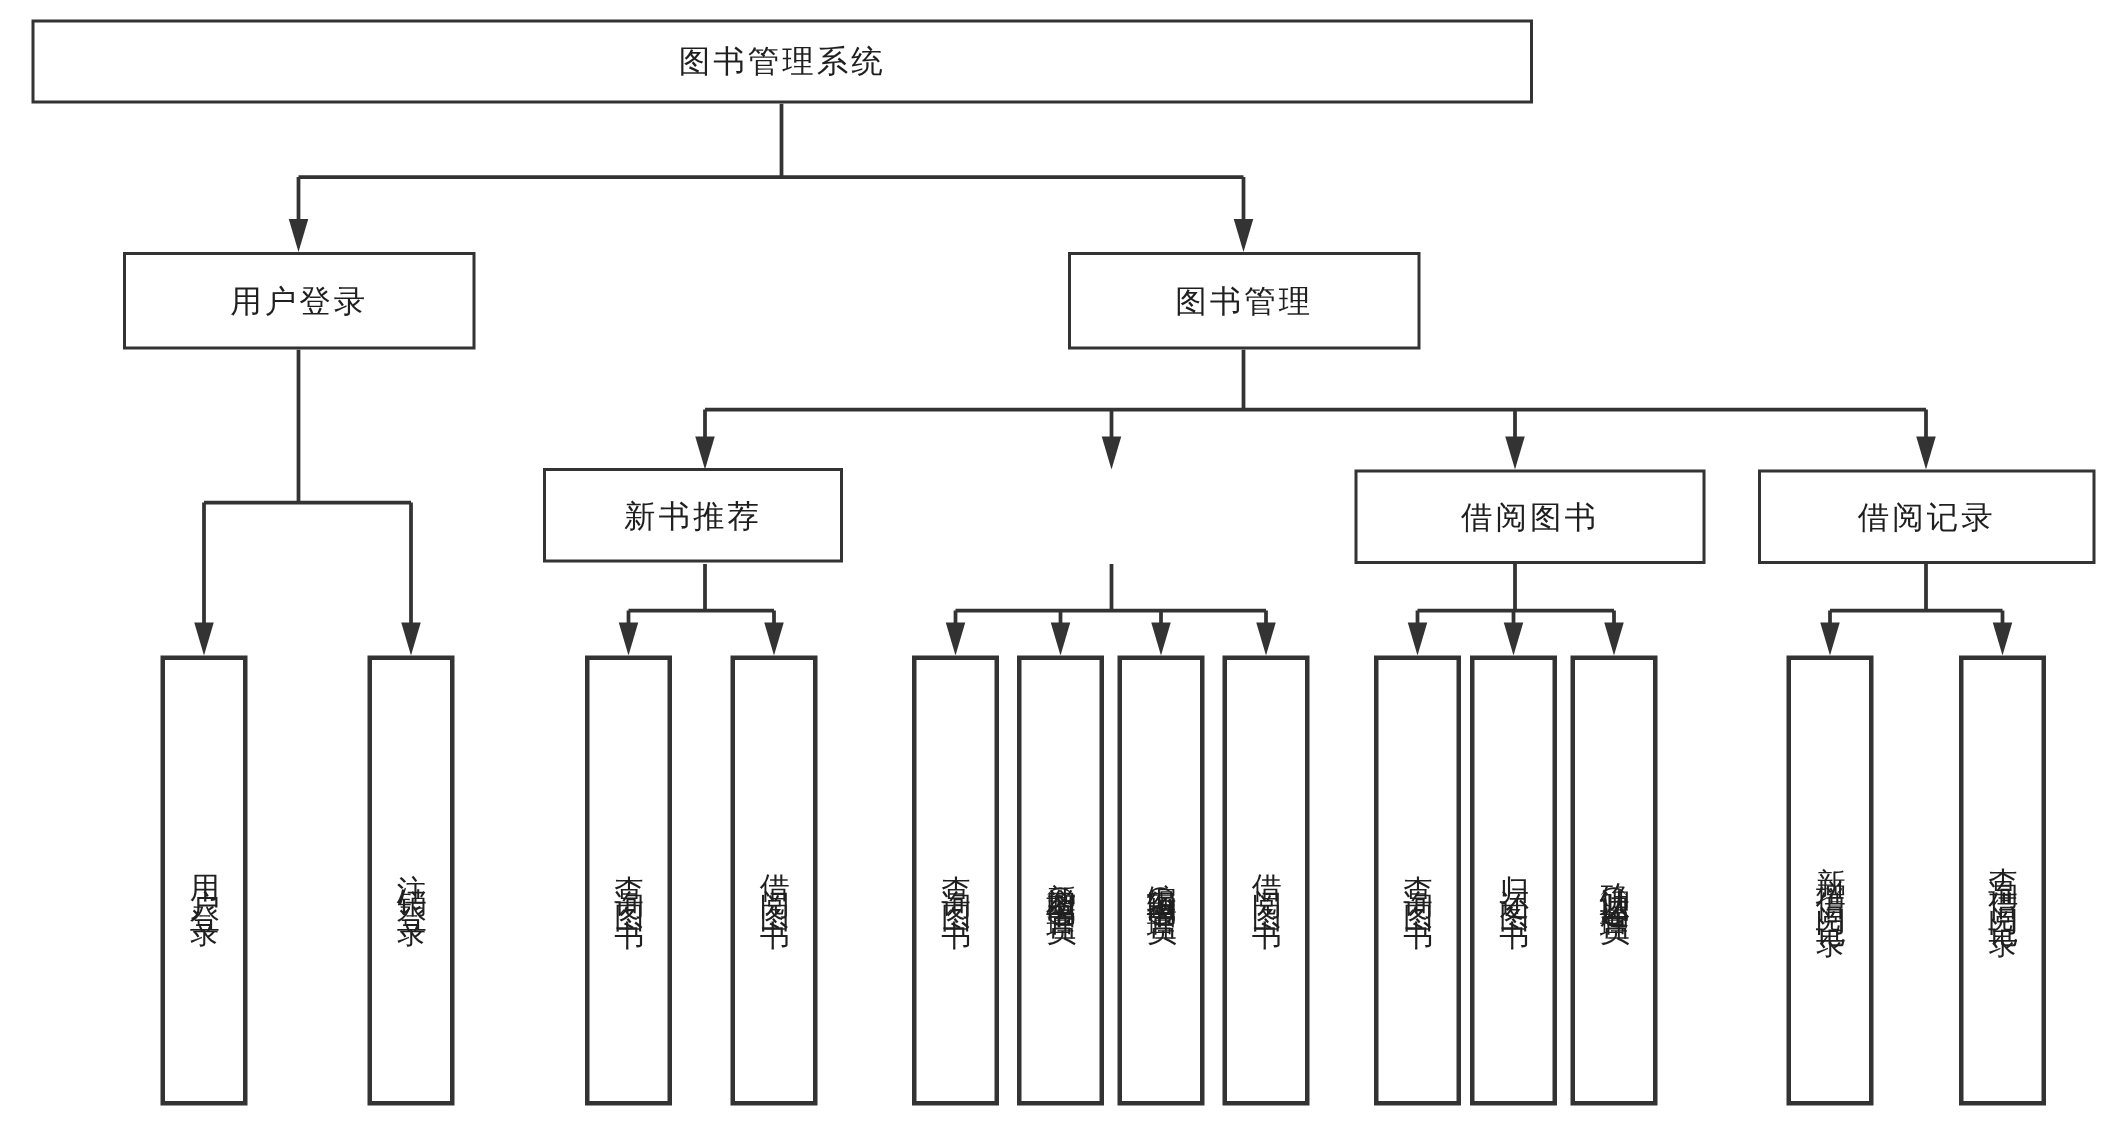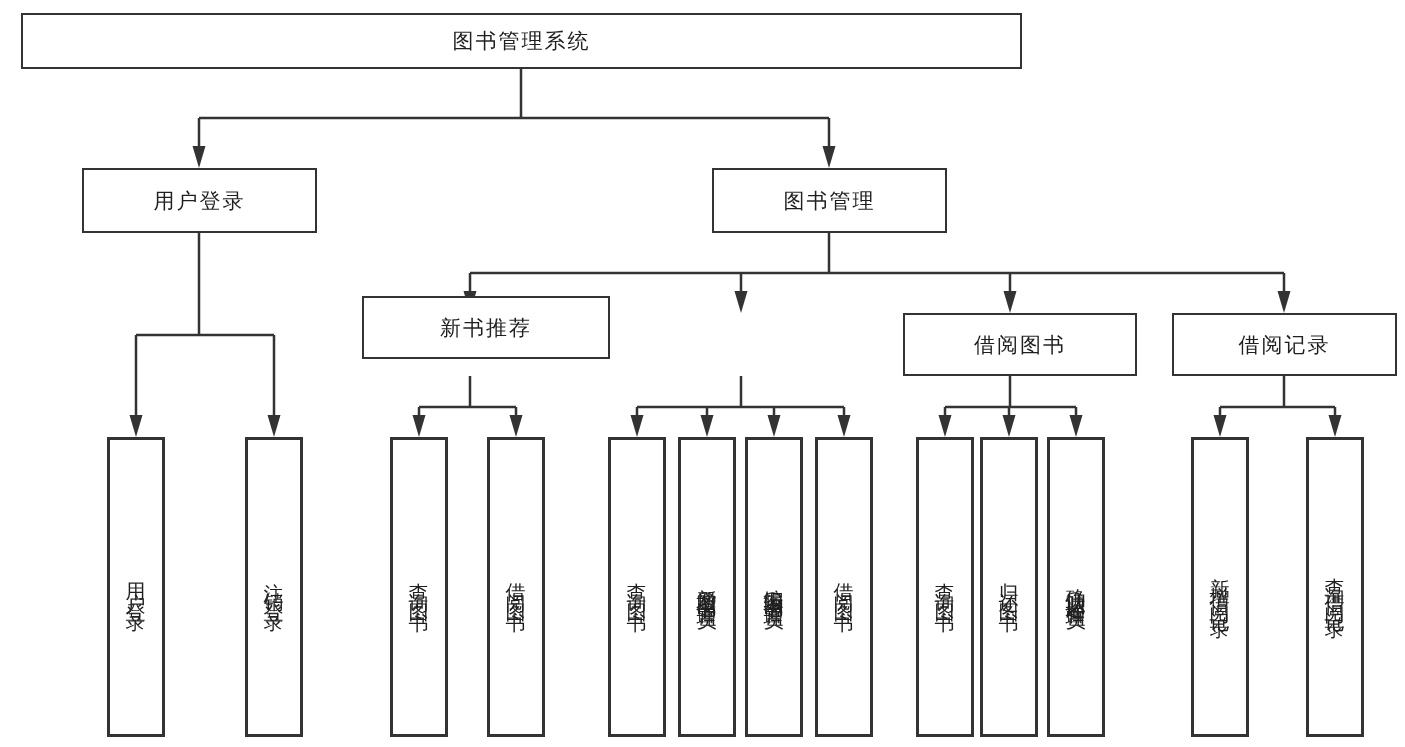--- a/index.html
+++ b/index.html
@@ -96,21 +96,21 @@
     <polygon points="1076,437 1069.5,415 1082.5,415"></polygon>
     <polygon points="1220,437 1213.5,415 1226.5,415"></polygon>
     <polygon points="1335,437 1328.5,415 1341.5,415"></polygon>
   </svg>
 
   <div class="node" style="left:21px; top:13px; width:1001px; height:56px;">图书管理系统</div>
 
   <div class="node" style="left:82px; top:168px; width:235px; height:65px;">用户登录</div>
   <div class="node" style="left:712px; top:168px; width:235px; height:65px;">图书管理</div>
 
-  <div class="node" style="left:362px; top:296px; width:248px; height:63px;">新书推荐</div>
+  <div class="node" style="left:362px; top:312px; width:200px; height:63px;">新书推荐</div>
   <div class="node" style="left:903px; top:313px; width:234px; height:63px;">借阅图书</div>
   <div class="node" style="left:1172px; top:313px; width:225px; height:63px;">借阅记录</div>
 
   <div class="node leaf" style="left:107px;">
     <span class="vtext">用户登录</span>
   </div>
   <div class="node leaf" style="left:245px;">
     <span class="vtext">注销登录</span>
   </div>
 

